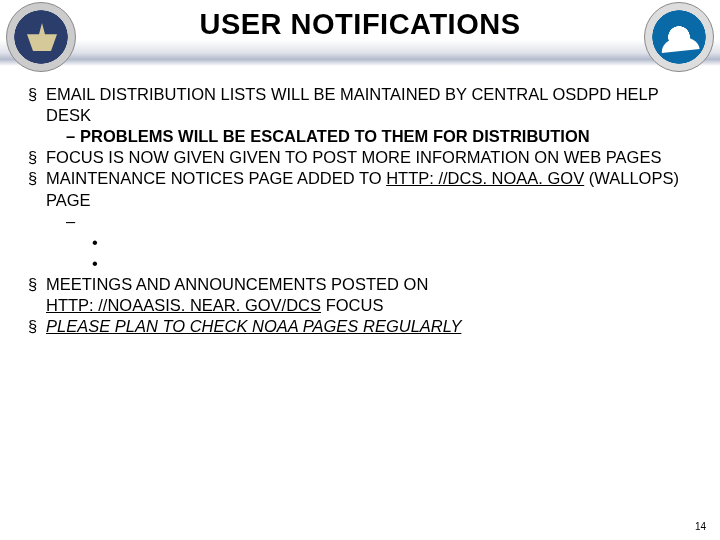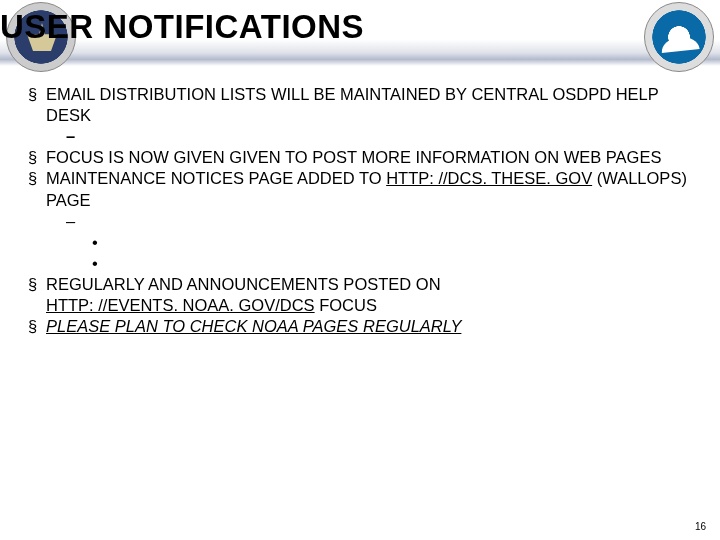--- a/index.html
+++ b/index.html
@@ -24,22 +24,22 @@
       rgba(255,255,255,0) 0%,
       rgba(255,255,255,0) 60%,
       rgba(40,60,110,0.15) 80%,
       rgba(40,60,110,0.35) 90%,
       rgba(255,255,255,0) 100%);
   }
   .title {
     position: absolute;
     top: 8px;
     left: 0; right: 0;
-    text-align: left;
-    font-size: 33px;
+    text-align: center;
+    font-size: 29px;
     font-weight: 900;
     letter-spacing: 0.5px;
     color: #000;
     font-family: Arial, Helvetica, sans-serif;
   }
   .seal {
     position: absolute;
     width: 70px;
     height: 70px;
     border-radius: 50%;
@@ -138,56 +138,57 @@
 </div>
 
 <div class="content">
 
   <div class="sec">
     <span class="sec-mark">§</span>
     <div class="sec-body">
       <span> EMAIL DISTRIBUTION LISTS WILL BE MAINTAINED BY CENTRAL OSDPD HELP DESK</span>
       <div class="sub">
         <span class="sub-mark">–</span>
+        <span>PROBLEMS WILL BE ESCALATED TO THEM FOR DISTRIBUTION</span>
       </div>
     </div>
   </div>
 
   <div class="sec">
     <span class="sec-mark">§</span>
     <div class="sec-body">
       <span>FOCUS IS NOW GIVEN GIVEN TO POST MORE INFORMATION ON WEB PAGES</span>
     </div>
   </div>
 
   <div class="sec">
     <span class="sec-mark">§</span>
     <div class="sec-body">
-      <span>MAINTENANCE NOTICES PAGE ADDED TO </span><span class="link">HTTP: //DCS. THESE. GOV</span><span> (WALLOPS) PAGE</span>
+      <span>MAINTENANCE NOTICES PAGE ADDED TO </span><span class="link">HTTP: //DCS. NOAA. GOV</span><span> (WALLOPS) PAGE</span>
       <div class="sub2">
         <span class="sub-mark">–</span>
       </div>
       <div class="bul">
         <span class="bul-mark">•</span>
       </div>
       <div class="bul">
         <span class="bul-mark">•</span>
       </div>
     </div>
   </div>
 
   <div class="sec">
     <span class="sec-mark">§</span>
     <div class="sec-body">
-      <span>REGULARLY AND ANNOUNCEMENTS POSTED ON </span><br><span class="link">HTTP: //EVENTS. NOAA. GOV/DCS</span><span> FOCUS</span>
+      <span>MEETINGS AND ANNOUNCEMENTS POSTED ON </span><br><span class="link">HTTP: //NOAASIS. NEAR. GOV/DCS</span><span> FOCUS</span>
     </div>
   </div>
 
   <div class="sec">
     <span class="sec-mark">§</span>
     <div class="sec-body">
       <span class="emph">PLEASE PLAN TO CHECK NOAA PAGES REGULARLY</span>
     </div>
   </div>
 
 </div>
 
-<div class="page-num">16</div>
+<div class="page-num">14</div>
 
 </body></html>

